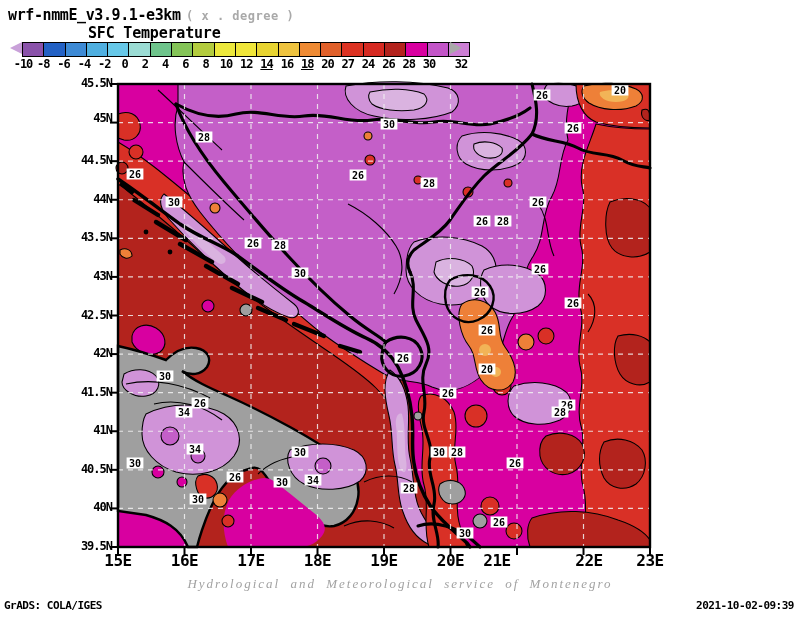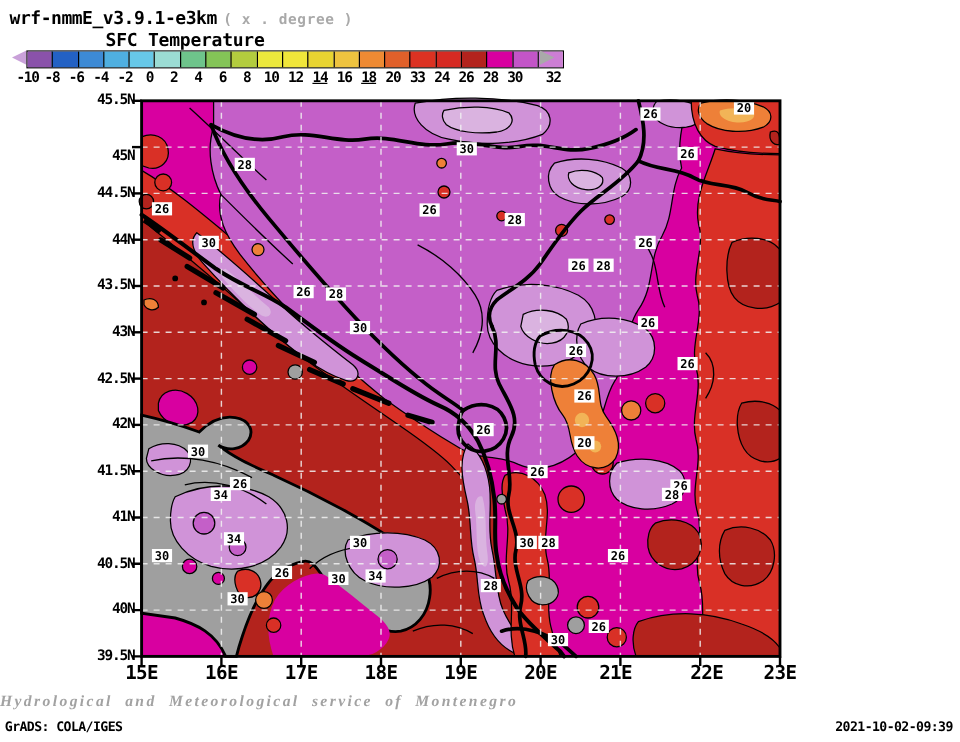--- a/index.html
+++ b/index.html
@@ -33,22 +33,22 @@
   .f-mag{fill:var(--magenta);}  .f-orc{fill:var(--orchid);}
   .f-lto{fill:var(--ltorchid);} .f-lav{fill:var(--lavender);}
   .f-red{fill:var(--red);}      .f-brk{fill:var(--brick);}
   .f-gry{fill:var(--gray);}     .f-org{fill:var(--orange);}
   .f-amb{fill:var(--amber);}
   .grid{stroke:#f2f2f2;stroke-width:1.2;stroke-dasharray:5 5;opacity:.85;fill:none;}
   .tick{stroke:#000;stroke-width:2;}
   .clab-box{fill:#ffffff;}
   .clab-txt{font-family:"DejaVu Sans Mono",monospace;font-size:10px;font-weight:bold;fill:#000;}
   
-  .caption{left:0;top:576px;width:800px;
-           font-family:"Liberation Serif","DejaVu Serif",serif;font-style:italic;font-weight:bold;
+  .caption{left:0;top:576px;width:800px;text-align:center;
+           font-family:"Liberation Serif","DejaVu Serif",serif;font-style:italic;font-weight:normal;
            font-size:13px;color:#a2a2a2;letter-spacing:2px;word-spacing:5px;}
   .credit{left:4px;top:599px;font-size:11px;letter-spacing:-0.5px;}
   .stamp{right:6px;top:599px;font-size:11px;letter-spacing:-0.5px;}
 </style>
 </head>
 <body>
 
 <div class="canvas">
 
   <div class="abs mono title-black">wrf-nmmE_v3.9.1-e3km</div>
@@ -90,21 +90,21 @@
       <span class="cb-tick mono" style="left: 134.8px;">2</span>
       <span class="cb-tick mono" style="left: 155.1px;">4</span>
       <span class="cb-tick mono" style="left: 175.4px;">6</span>
       <span class="cb-tick mono" style="left: 195.7px;">8</span>
       <span class="cb-tick mono" style="left: 216px;">10</span>
       <span class="cb-tick mono" style="left: 236.3px;">12</span>
       <span class="cb-tick mono" style="left: 256.6px; text-decoration: underline;">14</span>
       <span class="cb-tick mono" style="left: 276.9px;">16</span>
       <span class="cb-tick mono" style="left: 297.2px; text-decoration: underline;">18</span>
       <span class="cb-tick mono" style="left: 317.5px;">20</span>
-      <span class="cb-tick mono" style="left: 337.8px;">33</span>
+      <span class="cb-tick mono" style="left: 337.8px;">27</span>
       <span class="cb-tick mono" style="left: 358.1px;">24</span>
       <span class="cb-tick mono" style="left: 378.4px;">26</span>
       <span class="cb-tick mono" style="left: 398.7px;">28</span>
       <span class="cb-tick mono" style="left: 419px;">30</span>
       <span class="cb-tick mono" style="left: 451px;">32</span>
     </div>
 
   <svg id="mapsvg" width="532" height="463" viewBox="0 0 532 463">
 
     <rect x="0" y="0" width="532" height="463" class="f-mag"></rect>
@@ -343,41 +343,41 @@
         <rect x="372.6" y="432.5" width="16.8" height="11" class="clab-box"></rect>
         <text x="381" y="441.6" text-anchor="middle" class="clab-txt">26</text>
         <rect x="338.6" y="443.5" width="16.8" height="11" class="clab-box"></rect>
         <text x="347" y="452.6" text-anchor="middle" class="clab-txt">30</text>
       </g>
     <rect x="0" y="0" width="532" height="463" class="frame"></rect>
   </svg>
 
   <div id="ylabs">
       <div class="ylab mono" style="left: 60px; top: 76px;">45.5N</div>
-      <div class="ylab mono" style="left: 60px; top: 122px;">45N</div>
+      <div class="ylab mono" style="left: 60px; top: 111px;">45N</div>
       <div class="ylab mono" style="left: 60px; top: 153.167px;">44.5N</div>
       <div class="ylab mono" style="left: 60px; top: 191.75px;">44N</div>
       <div class="ylab mono" style="left: 60px; top: 230.333px;">43.5N</div>
       <div class="ylab mono" style="left: 60px; top: 268.917px;">43N</div>
       <div class="ylab mono" style="left: 60px; top: 307.5px;">42.5N</div>
       <div class="ylab mono" style="left: 60px; top: 346.083px;">42N</div>
       <div class="ylab mono" style="left: 60px; top: 384.667px;">41.5N</div>
       <div class="ylab mono" style="left: 60px; top: 423.25px;">41N</div>
       <div class="ylab mono" style="left: 60px; top: 461.833px;">40.5N</div>
       <div class="ylab mono" style="left: 60px; top: 500.417px;">40N</div>
       <div class="ylab mono" style="left: 60px; top: 539px;">39.5N</div>
     </div>
   <div id="xlabs">
       <div class="xlab mono" style="left: 88px; top: 551px;">15E</div>
       <div class="xlab mono" style="left: 154.5px; top: 551px;">16E</div>
       <div class="xlab mono" style="left: 221px; top: 551px;">17E</div>
       <div class="xlab mono" style="left: 287.5px; top: 551px;">18E</div>
       <div class="xlab mono" style="left: 354px; top: 551px; text-align: center;">19E</div>
       <div class="xlab mono" style="left: 420.5px; top: 551px;">20E</div>
-      <div class="xlab mono" style="left: 483px; top: 551px;">21E</div>
+      <div class="xlab mono" style="left: 467px; top: 551px;">21E</div>
       <div class="xlab mono" style="left: 559px; top: 551px;">22E</div>
       <div class="xlab mono" style="left: 620px; top: 551px;">23E</div>
     </div>
 
   <div class="abs caption">Hydrological and Meteorological service of Montenegro</div>
   <div class="abs mono credit">GrADS: COLA/IGES</div>
   <div class="abs mono stamp">2021-10-02-09:39</div>
 </div>
 
 </body></html>

